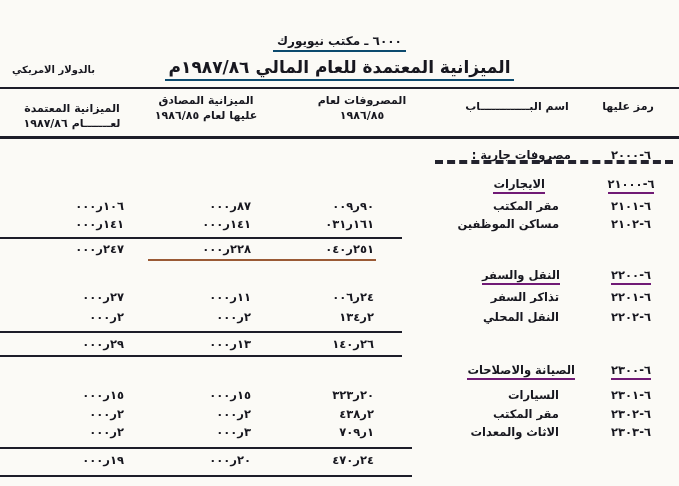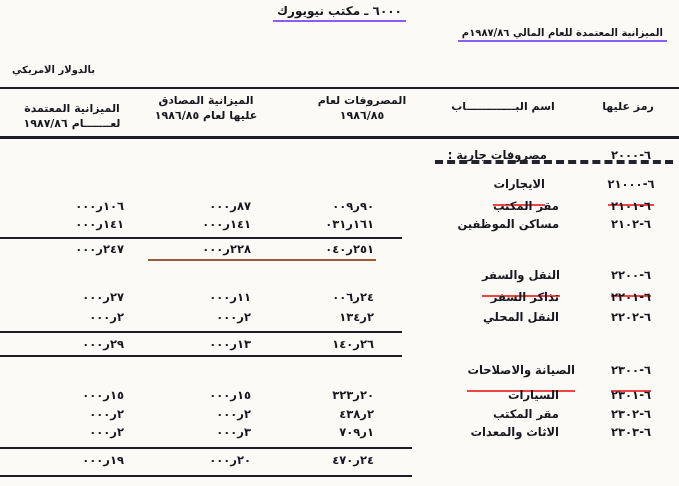--- a/index.html
+++ b/index.html
@@ -18,64 +18,64 @@
   .num{direction:ltr;unicode-bidi:isolate;letter-spacing:.5px;}
   .exp{left:262px;width:112px;text-align:right;}
   .rat{left:146px;width:105px;text-align:right;}
   .app{left:20px;width:104px;text-align:right;}
   
   .hcell{font-size:11px;line-height:15px;text-align:center;}
   
   .hr{position:absolute;border-top:2px solid #1d1d29;height:0;}
   .hr.thick{border-top-width:3px;}
   .hr.brown{border-top:2px solid #9a5a35;}
-  .u{border-bottom:2px solid #ef4444;padding-bottom:13px;}
+  .u{border-bottom:2px solid #701a75;padding-bottom:1px;}
   .dashes{position:absolute;height:0;border-bottom:4px dashed #23232e;}
-  .title-line{display:inline-block;border-bottom:2px solid #8b5cf6;padding:0 4px 2px 4px;}
+  .title-line{display:inline-block;border-bottom:2px solid #0c4a6e;padding:0 4px 2px 4px;margin-top:30px;}
   .ltr{direction:ltr;unicode-bidi:isolate;}
 </style>
 </head>
 <body>
 
 <div class="page">
 
   <div class="abs" style="top:4px;left:0;right:0;text-align:center;font-size:12px;">
     <span class="title-line ltr">
       <span>٦٠٠٠ ـ</span>
       <span>مكتب نيويورك</span>
     </span>
   </div>
-  <div class="abs" style="top:27px;left:0;right:12px;font-size:10px;">
+  <div class="abs" style="top:27px;left:0;right:0;text-align:center;font-size:17px;">
     <span class="title-line">الميزانية المعتمدة للعام المالي ١٩٨٧/٨٦م</span>
   </div>
 
   <div class="abs" style="top:64px;left:12px;font-size:10px;">بالدولار الامريكي</div>
 
   <div class="hr" style="top:87px;left:0;width:679px;"></div>
 
   <div class="abs hcell" style="top:99px;right:18px;width:66px;">رمز عليها</div>
-  <div class="abs hcell" style="top:99px;right:100px;width:152px;">اسم البـــــــــــــاب</div>
+  <div class="abs hcell" style="top:99px;right:86px;width:152px;">اسم البـــــــــــــاب</div>
   <div class="abs hcell" style="top:93px;left:309px;width:106px;">
     <div>المصروفات لعام</div>
     <div>١٩٨٦/٨٥</div>
   </div>
   <div class="abs hcell" style="top:93px;left:144px;width:124px;">
     <div>الميزانية المصادق</div>
     <div>عليها لعام ١٩٨٦/٨٥</div>
   </div>
   <div class="abs hcell" style="top:93px;left:10px;width:124px;margin-top:8px;">
     <div>الميزانية المعتمدة</div>
     <div>لعـــــــام ١٩٨٧/٨٦</div>
   </div>
 
   <div class="hr thick" style="top:136px;left:0;width:679px;"></div>
 
   <div class="row" style="top:148px;">
     <span class="c code">٦-٢٠٠٠</span>
-    <span class="c" style="right:132px;">مصروفات جارية :</span>
+    <span class="c" style="right:108px;">مصروفات جارية :</span>
   </div>
   <div class="dashes" style="top:160px;right:6px;width:238px;"></div>
 
   <div class="row" style="top:177px;">
     <span class="c code"><span class="u">٦-٢١٠٠٠</span></span>
     <span class="c" style="right:134px;"><span class="u">الايجارات</span></span>
   </div>
   <div class="row" style="top:199px;">
     <span class="c code">٦-٢١٠١</span>
     <span class="c name">مقر المكتب</span>

